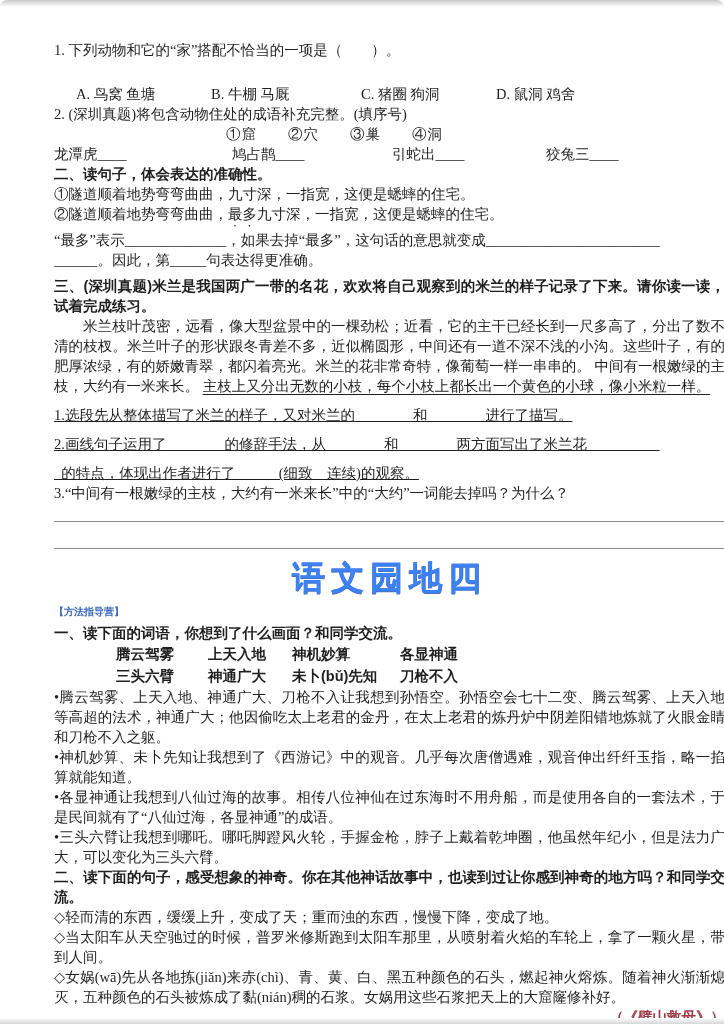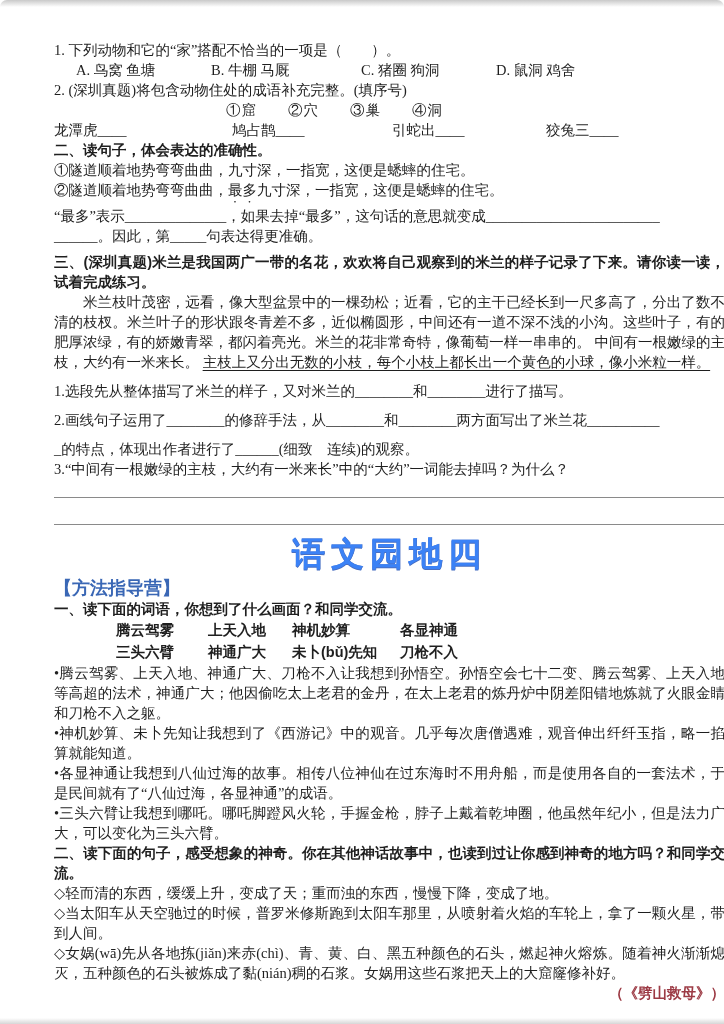--- a/index.html
+++ b/index.html
@@ -16,43 +16,43 @@
     background:linear-gradient(#ffffff,#d6d6d6);}
   .page{
     position:absolute;top:0;left:18px;width:724px;height:1024px;
     box-sizing:border-box;
     padding:40px 17px 0 36px;
     font-size:14.5px;line-height:20px;
   }
   p{margin:0;padding:0;text-align:justify;}
   .hei{font-family:"Liberation Sans","DejaVu Sans",sans-serif;font-weight:bold;}
   .nowrap{white-space:nowrap;overflow:hidden;}
-  .options-row{display:grid;grid-template-columns:135px 150px 135px auto;padding-left:22px;}
+  .options-row{display:grid;grid-template-columns:135px 150px 135px auto;padding-left:22px;margin-top:24px;}
   .numbank{padding-left:172px;letter-spacing:1px;}
   .idioms-row{display:grid;grid-template-columns:130px 112px 106px auto;gap:48px;}
   .gap-s{}
   .gap-xs{margin-top:6px;}
   .dot-em{
     -webkit-text-emphasis:dot;text-emphasis:dot;
     -webkit-text-emphasis-position:under left;text-emphasis-position:under left;
   }
   .passage{text-indent:2em;}
   .underlined{text-decoration:underline;text-underline-offset:3px;}
-  .q-spaced{margin-top:9px;}
+  .q-spaced{margin-top:9px;text-decoration:underline;}
   .answer-line{border:none;border-top:1px solid #8a8a8a;height:0;margin:0;}
   .al-1{margin-top:18px;}
   .al-2{margin-top:26px;}
   .garden-title{
     text-align:center;margin:10px 0 4px 0;
     font-size:33px;line-height:38px;font-weight:bold;
     color:#3b82f6;letter-spacing:6px;
     font-family:"Liberation Serif","DejaVu Serif",serif;
     text-shadow:0.6px 0 0 #4a6fc0, 0 0.6px 0 #4a6fc0;
   }
-  .camp{color:#3a67b5;font-size:18px;line-height:22px;font-family:"Liberation Sans","DejaVu Sans",sans-serif;font-weight:bold;}
+  .camp{color:#3a67b5;font-size:10px;line-height:22px;font-family:"Liberation Sans","DejaVu Sans",sans-serif;font-weight:bold;}
   .words-grid{display:grid;grid-template-columns:92px 84px 108px auto;padding-left:62px;
     font-family:"Liberation Sans","DejaVu Sans",sans-serif;font-weight:bold;line-height:22px;}
   .bullet{line-height:20px;}
   .red{color:#9c3a44;}
   .bold{font-weight:bold;}
   .example-wrap{position:relative;}
   .source{float:right;}
 </style>
 </head>
 <body>

